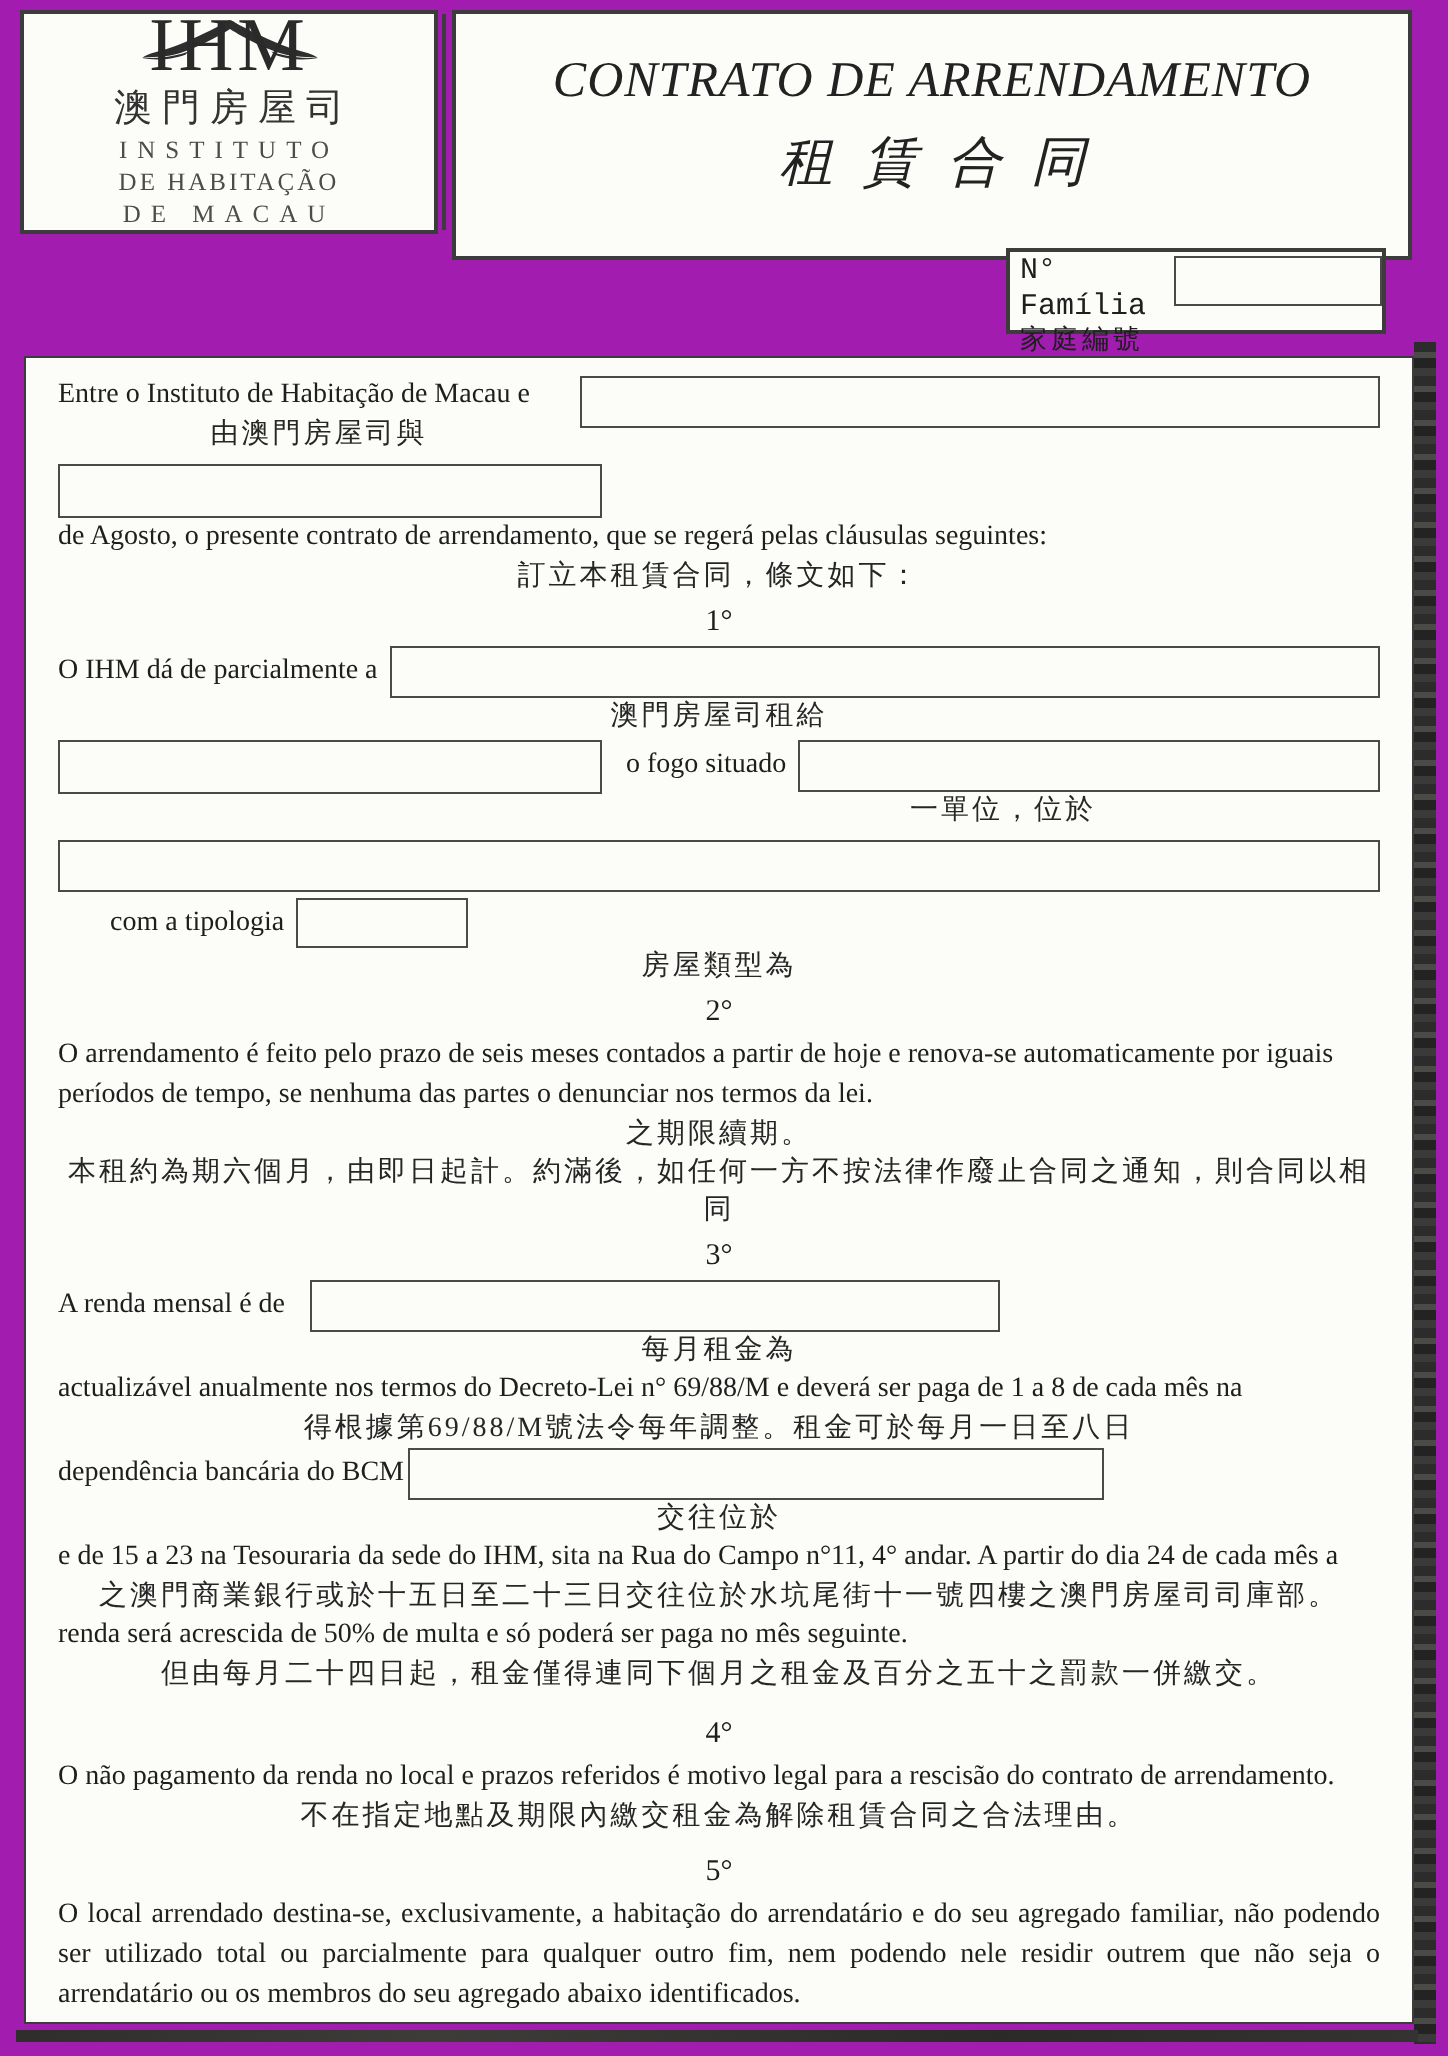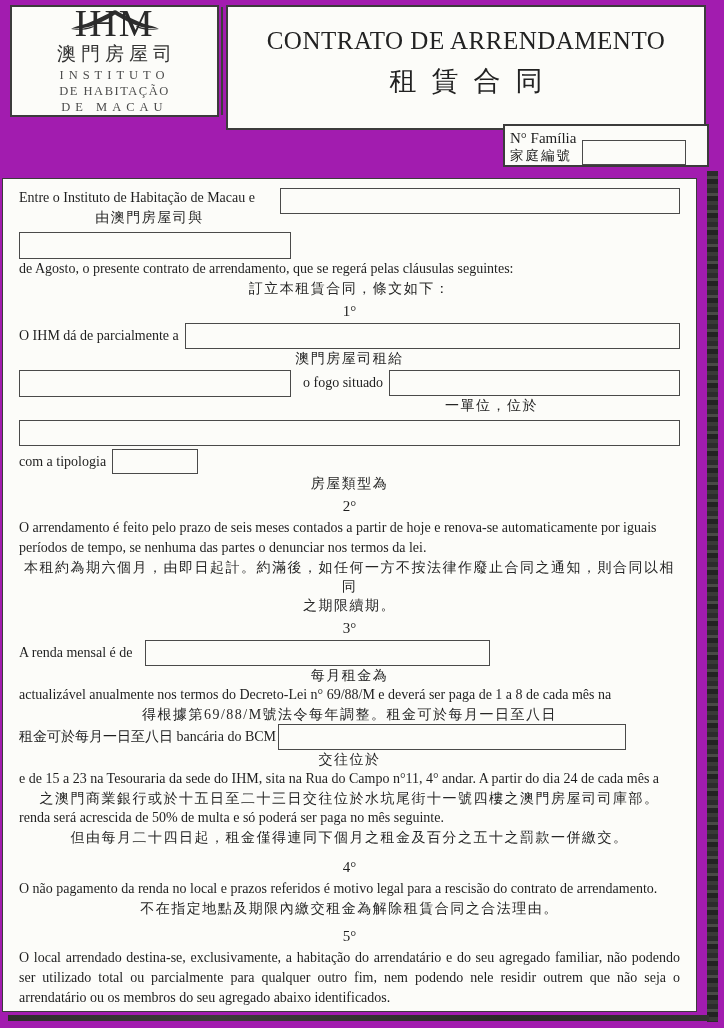--- a/index.html
+++ b/index.html
@@ -21,51 +21,52 @@
     font-size:38px;line-height:30px;letter-spacing:2px;color:#2a2a2a;
     margin-top:-26px;font-weight:normal;
   }
   .logo-zh{font-size:19px;letter-spacing:5px;color:#333;margin-top:3px;padding-left:5px;}
   .logo-pt{font-size:12.5px;letter-spacing:5px;color:#4c4c4c;line-height:16px;}
   .logo-pt.tight{letter-spacing:1.5px;}
   .title-box{
     position:absolute;left:226px;top:5px;width:480px;height:125px;
     border:2px solid #3c3c3c;box-sizing:border-box;background:#fcfcf9;
     text-align:center;
+    font-style:italic;
   }
   .title-box::before{
     content:"";position:absolute;left:-7px;top:0;width:2px;height:108px;background:#3c3c3c;
   }
   .title-pt{font-size:25px;letter-spacing:0.5px;margin-top:20px;color:#222;}
   .title-zh{font-size:27px;letter-spacing:15px;padding-left:15px;margin-top:8px;color:#222;}
   .family-box{
-    position:absolute;left:503px;top:124px;width:206px;height:43px;
+    position:absolute;left:503px;top:124px;width:190px;height:43px;
     border:2px solid #3c3c3c;box-sizing:border-box;background:#fcfcf9;
-    display:flex;align-items:flex-end;
+    display:flex;align-items:flex-start;font-family:Liberation Mono, monospace;
   }
   .family-labels{padding:1px 0 0 5px;line-height:18px;}
   .family-label-pt{font-size:15px;}
   .family-label-zh{font-size:13.5px;letter-spacing:2px;}
   .family-input{
     width:104px;height:25px;margin-left:6px;margin-top:2px;
     border:1.5px solid #4a4a4a;background:#fcfcf9;box-sizing:border-box;
     font:inherit;padding:0 4px;
   }
   
   .scan-band-right{
     position:absolute;left:707px;top:171px;width:11px;height:851px;
     background:repeating-linear-gradient(180deg,#2c2c2c 0 5px,#4a4a47 5px 8px,#232323 8px 13px,#3a3a38 13px 17px);
   }
   .scan-line-bottom{
     position:absolute;left:8px;top:1015px;width:701px;height:6px;
     background:linear-gradient(90deg,#2e2e2c,#3c3c39 30%,#2a2a28 70%,#333331);
   }
   
   .main-box{
-    position:absolute;left:2px;top:178px;width:695px;height:834px;
+    position:absolute;left:12px;top:178px;width:695px;height:834px;
     border:1.5px solid #3c3c3c;box-sizing:border-box;background:#fcfcf9;
     padding:9px 16px 0 16px;overflow:hidden;
   }
   .pt{font-size:14px;line-height:20px;color:#1e1e1e;}
   .zh{font-size:14px;line-height:19px;letter-spacing:1.5px;color:#262626;text-align:center;}
   .nowrap{white-space:nowrap;}
   .justify{text-align:justify;}
   .clause-num{text-align:center;font-size:15px;line-height:20px;margin:3px 0 2px 0;}
   .sp4{margin-top:10px;}
   .sp5{margin-top:8px;}
@@ -144,41 +145,41 @@
         <div class="row">
           <span class="pt lbl nowrap" style="line-height:26px;">o fogo situado</span>
           <input class="fill grow" style="height: 26px;" value="">
         </div>
         <div class="zh">一單位，位於</div>
       </div>
     </div>
 
     <input class="fill fullw" value="" style="">
 
-    <div class="row" style="margin-top:3px;">
+    <div class="row" style="margin-top:3px;margin-left:26px;">
       <span class="pt lbl nowrap" style="line-height:25px;">com a tipologia</span>
       <input class="fill noshrink" style="width: 86px; height: 25px;" value="">
     </div>
     <div class="zh">房屋類型為</div>
 
     <div class="clause-num">2°</div>
     <div class="pt">O arrendamento é feito pelo prazo de seis meses contados a partir de hoje e renova-se automaticamente por iguais períodos de tempo, se nenhuma das partes o denunciar nos termos da lei.</div>
+    <div class="zh">之期限續期。</div>
     <div class="zh">本租約為期六個月，由即日起計。約滿後，如任何一方不按法律作廢止合同之通知，則合同以相同</div>
-    <div class="zh">之期限續期。</div>
 
     <div class="clause-num">3°</div>
     <div class="row">
       <span class="pt lbl nowrap" style="line-height:26px;">A renda mensal é de</span>
       <input class="fill noshrink" style="width: 345px; height: 26px; margin-left: 6px;" value="">
     </div>
     <div class="zh">每月租金為</div>
     <div class="pt nowrap">actualizável anualmente nos termos do Decreto-Lei n° 69/88/M e deverá ser paga de 1 a 8 de cada mês na</div>
     <div class="zh">得根據第69/88/M號法令每年調整。租金可於每月一日至八日</div>
     <div class="row">
-      <span class="pt nowrap" style="line-height:26px;padding-right:2px;">租金可於每月一日至八日 bancária do BCM</span>
+      <span class="pt nowrap" style="line-height:26px;padding-right:2px;">dependência bancária do BCM</span>
       <input class="fill noshrink" style="width: 348px; height: 26px;" value="">
     </div>
     <div class="zh">交往位於</div>
     <div class="pt nowrap">e de 15 a 23 na Tesouraria da sede do IHM, sita na Rua do Campo n°11, 4° andar. A partir do dia 24 de cada mês a</div>
     <div class="zh">之澳門商業銀行或於十五日至二十三日交往位於水坑尾街十一號四樓之澳門房屋司司庫部。</div>
     <div class="pt">renda será acrescida de 50% de multa e só poderá ser paga no mês seguinte.</div>
     <div class="zh">但由每月二十四日起，租金僅得連同下個月之租金及百分之五十之罰款一併繳交。</div>
 
     <div class="clause-num sp4">4°</div>
     <div class="pt">O não pagamento da renda no local e prazos referidos é motivo legal para a rescisão do contrato de arrendamento.</div>

